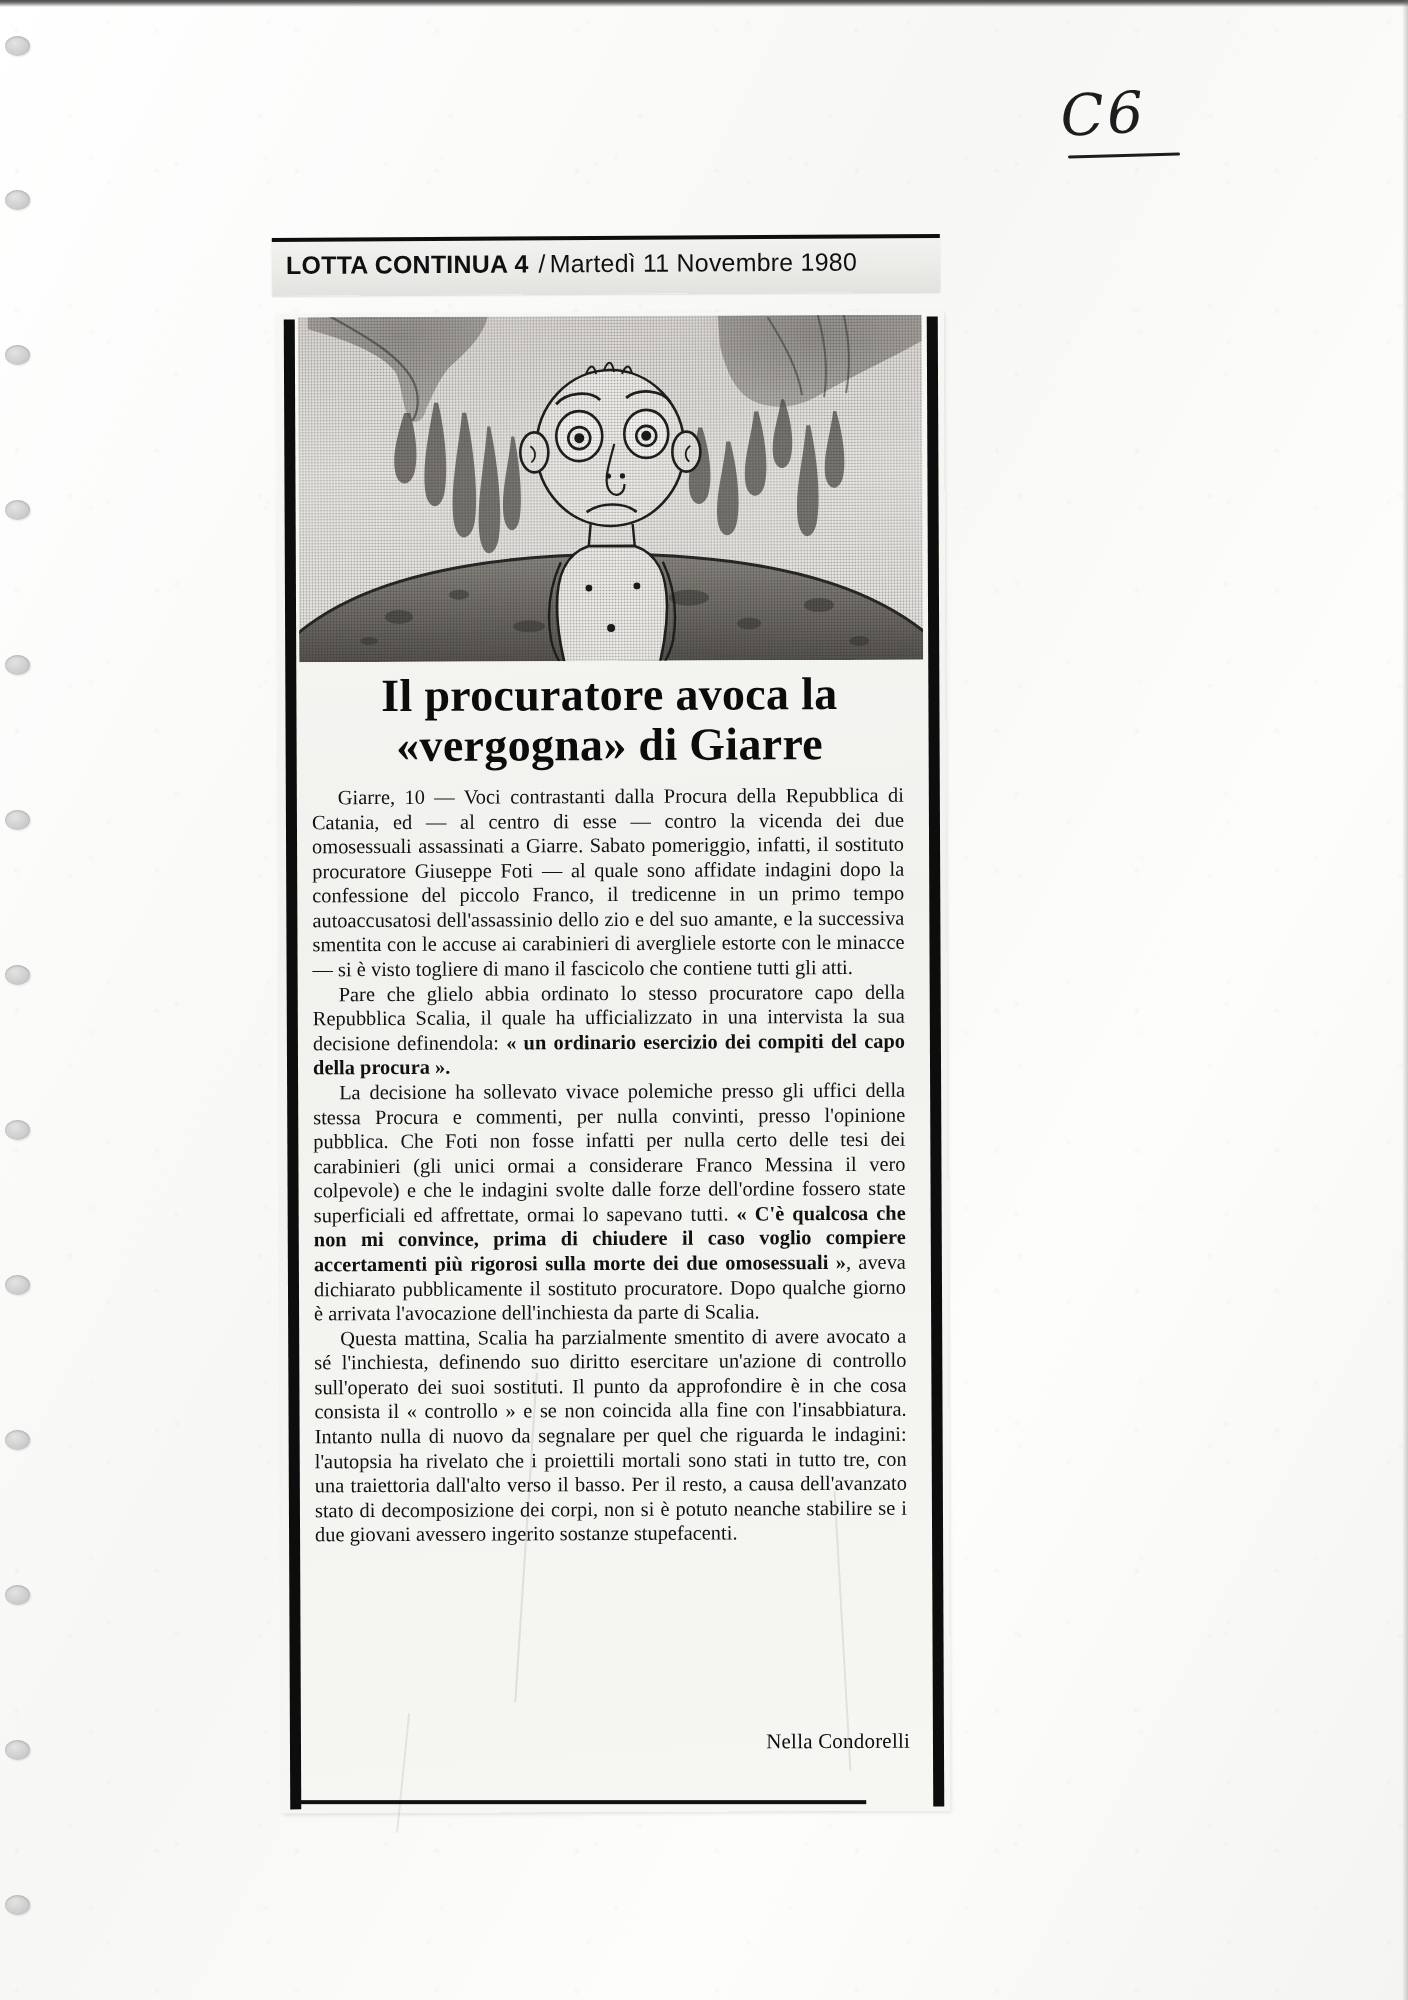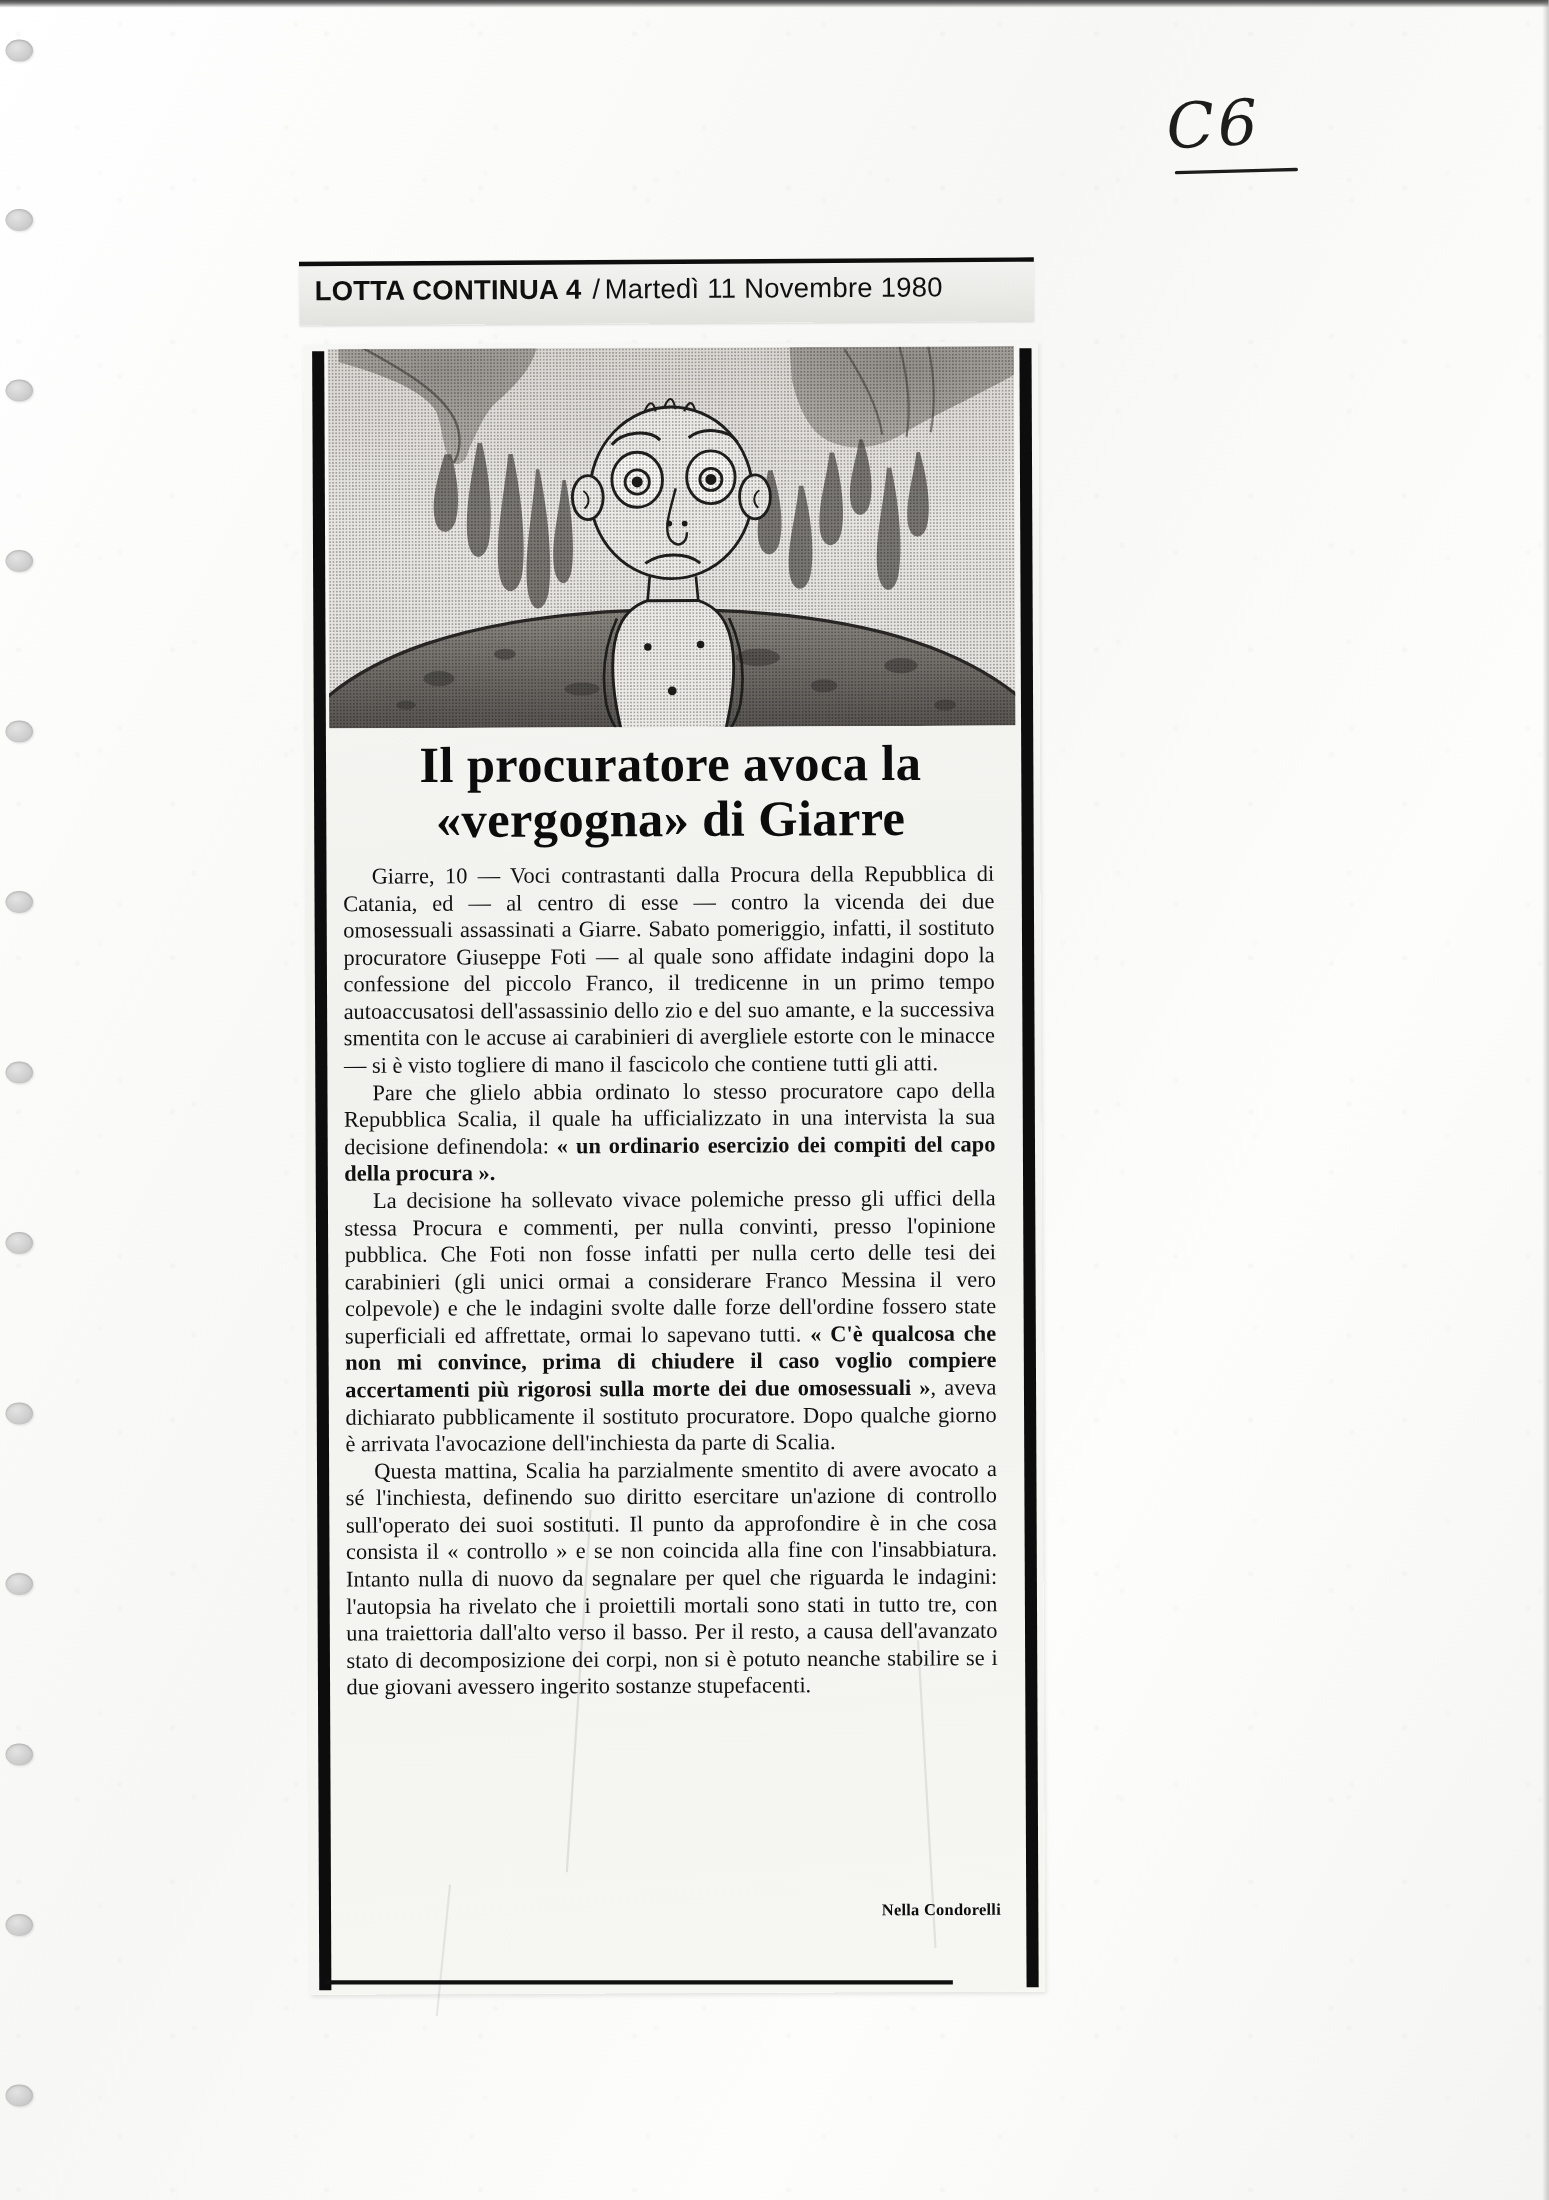--- a/index.html
+++ b/index.html
@@ -209,22 +209,22 @@
     margin: 0;
     text-indent: 26px;
   }
   #article-body b { font-weight: 700; }
 
   #byline {
     position: absolute;
     right: 40px;
     top: 1418px;
     font-family: "Liberation Serif", serif;
-    font-size: 15px;
-    font-weight: 700;
+    font-size: 21px;
+    font-weight: 400;
     color: #0d0d0d;
     letter-spacing: .2px;
   }
 
   
   .crease {
     position: absolute;
     background: rgba(40,40,40,.30);
     pointer-events: none;
   }

